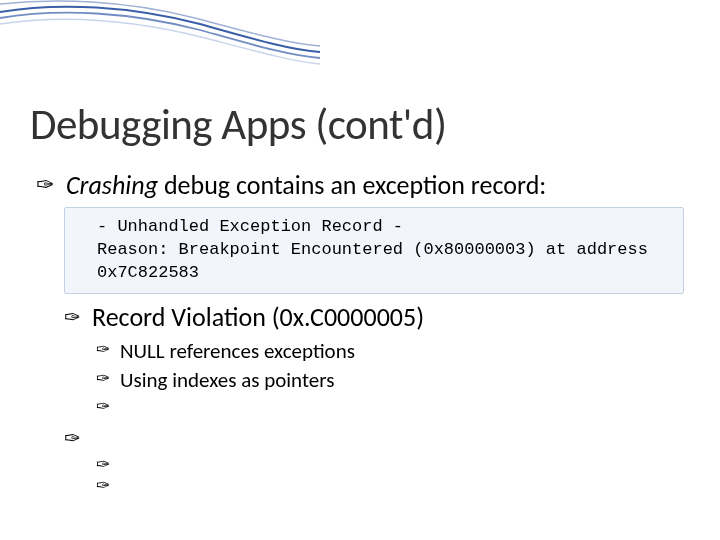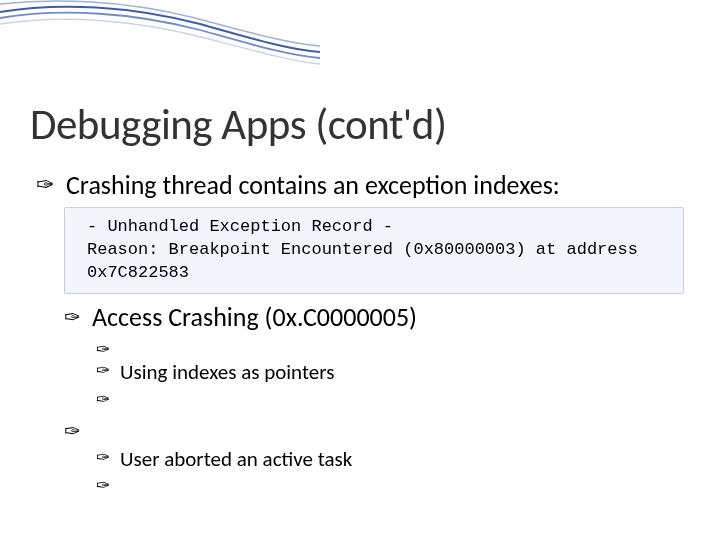--- a/index.html
+++ b/index.html
@@ -68,74 +68,74 @@
     line-height: 1;
     padding-top: 4px;
   }
   .curl.s2 { width: 28px; flex: 0 0 28px; font-size: 20px; padding-top:5px;}
   .curl.s3 { width: 24px; flex: 0 0 24px; font-size: 17px; padding-top:4px;}
   .codebox {
     background: #f2f5fb;
     border: 1px solid #c4d0e4;
     border-radius: 2px;
     margin: 4px 2px 8px 28px;
-    padding: 8px 10px 8px 22px;
+    padding: 8px 10px 8px 32px;
     font-family: "Courier New", monospace;
     font-size: 17px;
     line-height: 1.35;
     white-space: pre-wrap;
     color: #000;
   }
-  .light { font-weight: 400; }
+  .light { font-weight: 400; font-style: italic; }
 </style>
 </head>
 <body>
 <div class="slide">
 
   <svg class="art-top-left" viewBox="0 0 320 70" preserveAspectRatio="none">
     <path d="M0,12 C60,2 130,6 200,24 C250,38 290,50 320,52" fill="none" stroke="#3a5fa8" stroke-width="2"></path>
     <path d="M0,18 C60,8 130,12 200,30 C250,44 290,56 320,58" fill="none" stroke="#728dc2" stroke-width="1.8"></path>
     <path d="M0,4 C55,-2 125,0 195,18 C248,32 290,44 320,46" fill="none" stroke="#9fb2d6" stroke-width="1.6"></path>
     <path d="M0,24 C60,15 130,19 205,38 C255,51 295,62 320,64" fill="none" stroke="#c8d4ea" stroke-width="1.4"></path>
   </svg>
 
   <div class="title">Debugging Apps (cont'd)</div>
 
   <div class="content">
 
     <div class="row bullet-l1">
       <span class="curl">✑</span>
-      <span><span class="light">Crashing</span> <span>thread contains an exception indexes:</span></span>
+      <span><span class="light">Crashing</span> <span>debug contains an exception record:</span></span>
     </div>
 
     <div class="codebox">- Unhandled Exception Record -
 Reason: Breakpoint Encountered (0x80000003) at address 0x7C822583</div>
 
     <div class="row bullet-l2">
       <span class="curl s2">✑</span>
-      <span>Access Crashing (0x.C0000005)</span>
+      <span>Record Violation (0x.C0000005)</span>
     </div>
 
     <div class="row bullet-l3">
       <span class="curl s3">✑</span>
+      <span>NULL references exceptions</span>
     </div>
     <div class="row bullet-l3">
       <span class="curl s3">✑</span>
       <span>Using indexes as pointers</span>
     </div>
     <div class="row bullet-l3">
       <span class="curl s3">✑</span>
     </div>
 
     <div class="row bullet-l2" style="margin-top:8px">
       <span class="curl s2">✑</span>
     </div>
 
     <div class="row bullet-l3">
       <span class="curl s3">✑</span>
-      <span>User aborted an active task</span>
     </div>
     <div class="row bullet-l3">
       <span class="curl s3">✑</span>
     </div>
 
   </div>
 </div>
 
 </body></html>

